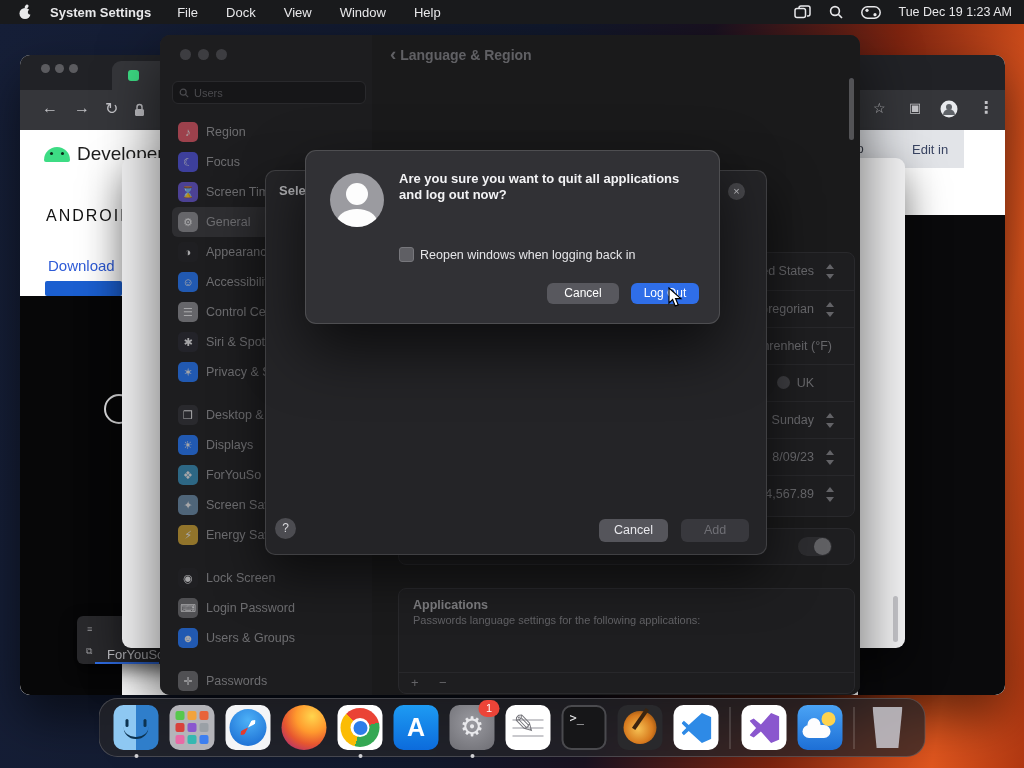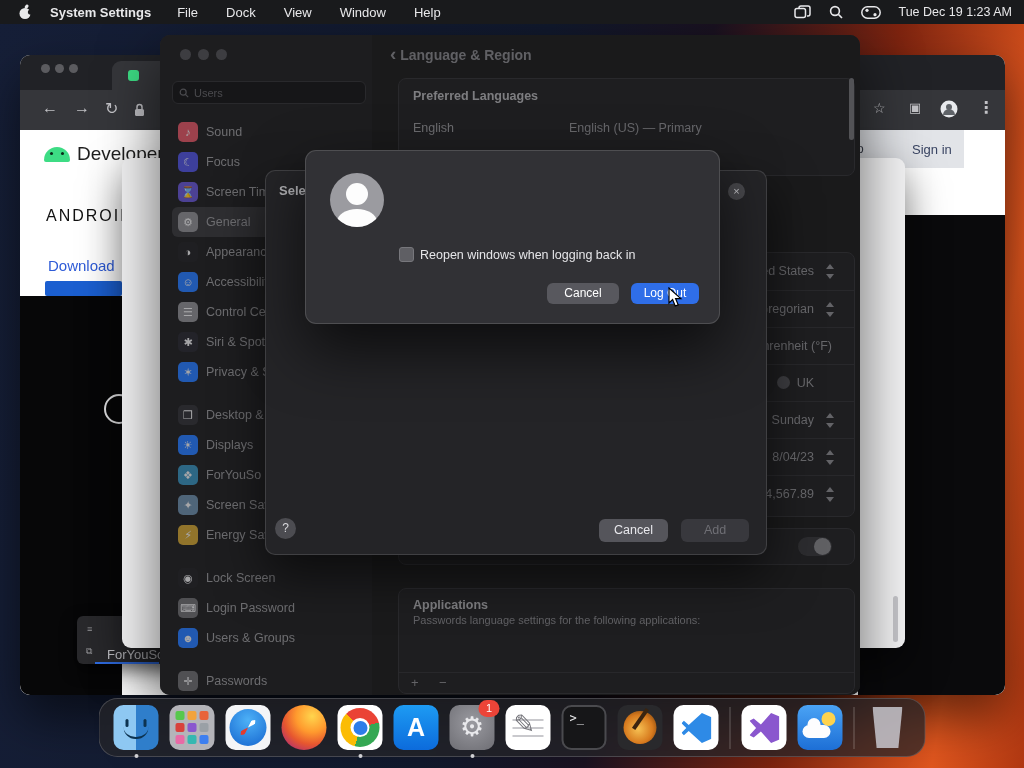--- a/index.html
+++ b/index.html
@@ -178,21 +178,21 @@
       <svg class="abs" style="left:920px;top:10px" width="18" height="18" viewBox="0 0 18 18">
           <circle cx="9" cy="9" r="8.5" fill="#e8eaed"></circle>
           <circle cx="9" cy="7" r="3" fill="#5f6368"></circle>
           <path d="M3 15a6 6 0 0 1 12 0z" fill="#5f6368"></path>
         </svg>
       <span class="abs navg" style="left:958px;top:8px;font-weight:700">⋮</span>
     </div>
     <div class="abs" id="pageL"></div>
     <div class="abs" id="navstrip">
       <span class="abs" style="left:23px;top:12px;font-size:12.5px;color:#3a3f4a">udio</span>
-      <span class="abs" style="left:95px;top:12px;font-size:13px;color:#3a4563">Sign in</span>
+      <span class="abs" style="left:95px;top:12px;font-size:13px;color:#3a4563">Edit in</span>
     </div>
     <div class="abs" style="left:24px;top:88px;display:flex;align-items:center;gap:7px">
       <div class="android-head"></div>
       <span style="font-size:19px;color:#1f1f1f;white-space:nowrap">Developer</span>
     </div>
     <div class="abs" style="left:26px;top:152px;font-size:16px;letter-spacing:2px;color:#111;font-weight:500">ANDROID</div>
     <div class="abs" style="left:28px;top:202px;font-size:15px;color:#2e5bd7">Download</div>
     <div class="abs" style="left:25px;top:226px;width:77px;height:15px;background:#1b5fd0;border-radius:2px"></div>
     <div class="abs" id="heroL"></div>
     <div class="abs" id="heroR"></div>
@@ -219,21 +219,21 @@
         <svg width="10" height="10" viewBox="0 0 12 12">
             <circle cx="5" cy="5" r="3.6" fill="none" stroke="#67676c" stroke-width="1.4"></circle>
             <line x1="8" y1="8" x2="11" y2="11" stroke="#67676c" stroke-width="1.4"></line>
           </svg>
         <span>Users</span>
       </div>
       <div class="abs" id="sblist">
 
           <div class="sbitem">
             <span class="si" style="background: rgb(217, 91, 106);">♪</span>
-            <span class="sl">Sound</span>
+            <span class="sl">Region</span>
           </div>
 
           <div class="sbitem">
             <span class="si" style="background: rgb(85, 88, 217);">☾</span>
             <span class="sl">Focus</span>
           </div>
 
           <div class="sbitem">
             <span class="si" style="background: rgb(106, 90, 205);">⌛</span>
             <span class="sl">Screen Time</span>
@@ -314,25 +314,20 @@
             <span class="sl">Passwords</span>
           </div>
         </div>
     </div>
     <div class="abs" id="content">
       <div class="abs" id="cheader">
         <span class="backg">‹</span>
         <span>Language &amp; Region</span>
       </div>
 
-      <div class="abs sbox" style="left:26px;top:43px;width:455px;height:96px">
-        <div class="abs boxh" style="left:14px;top:10px">Preferred Languages</div>
-        <div class="abs rowlab" style="left:14px;top:42px">English</div>
-        <div class="abs rowval" style="left:170px;top:42px">English (US) — Primary</div>
-      </div>
 
       <div class="abs sbox" style="left:26px;top:217px;width:455px;height:263px">
         <div class="rrow" style="top:0px">
           <span class="rval">United States</span>
           <span class="stepper"></span>
         </div>
         <div class="rrow" style="top:37px">
           <span class="rval">Gregorian</span>
           <span class="stepper"></span>
         </div>
@@ -343,21 +338,21 @@
           <span class="radio" style="right:110px"></span>
           <span class="rval" style="right:88px">US</span>
           <span class="radio" style="right:64px"></span>
           <span class="rval" style="right:40px">UK</span>
         </div>
         <div class="rrow" style="top:148px">
           <span class="rval">Sunday</span>
           <span class="stepper"></span>
         </div>
         <div class="rrow" style="top:185px">
-          <span class="rval">8/04/23</span>
+          <span class="rval">8/09/23</span>
           <span class="stepper"></span>
         </div>
         <div class="rrow" style="top:222px">
           <span class="rval">1,234,567.89</span>
           <span class="stepper"></span>
         </div>
       </div>
 
       <div class="abs sbox" style="left:26px;top:493px;width:455px;height:35px">
         <div id="toggle">
@@ -384,20 +379,21 @@
     <div class="abs" id="helpbtn">?</div>
     <div class="abs shbtn" style="left:333px;width:69px;background:#55555b;color:#e8e8ec">Cancel</div>
     <div class="abs shbtn" style="left:415px;width:68px;background:#38383d;color:#6f6f75">Add</div>
   </div>
 
   <div class="abs" id="logout">
     <div class="abs" id="avatar">
       <div class="head"></div>
       <div class="body"></div>
     </div>
+    <div class="abs" id="lg-title">Are you sure you want to quit all applications and log out now?</div>
     <div class="abs" id="lg-check"></div>
     <div class="abs" id="lg-chklab">Reopen windows when logging back in</div>
     <div class="abs dlgbtn" style="left:241px;width:72px;background:#58585e">Cancel</div>
     <div class="abs dlgbtn" style="left:325px;width:68px;background:#2f6ee8">Log Out</div>
   </div>
 
   <div class="abs" id="dock">
     <div class="dicon">
       <div class="dface i-finder">
           <span class="eye" style="left:12px"></span>

